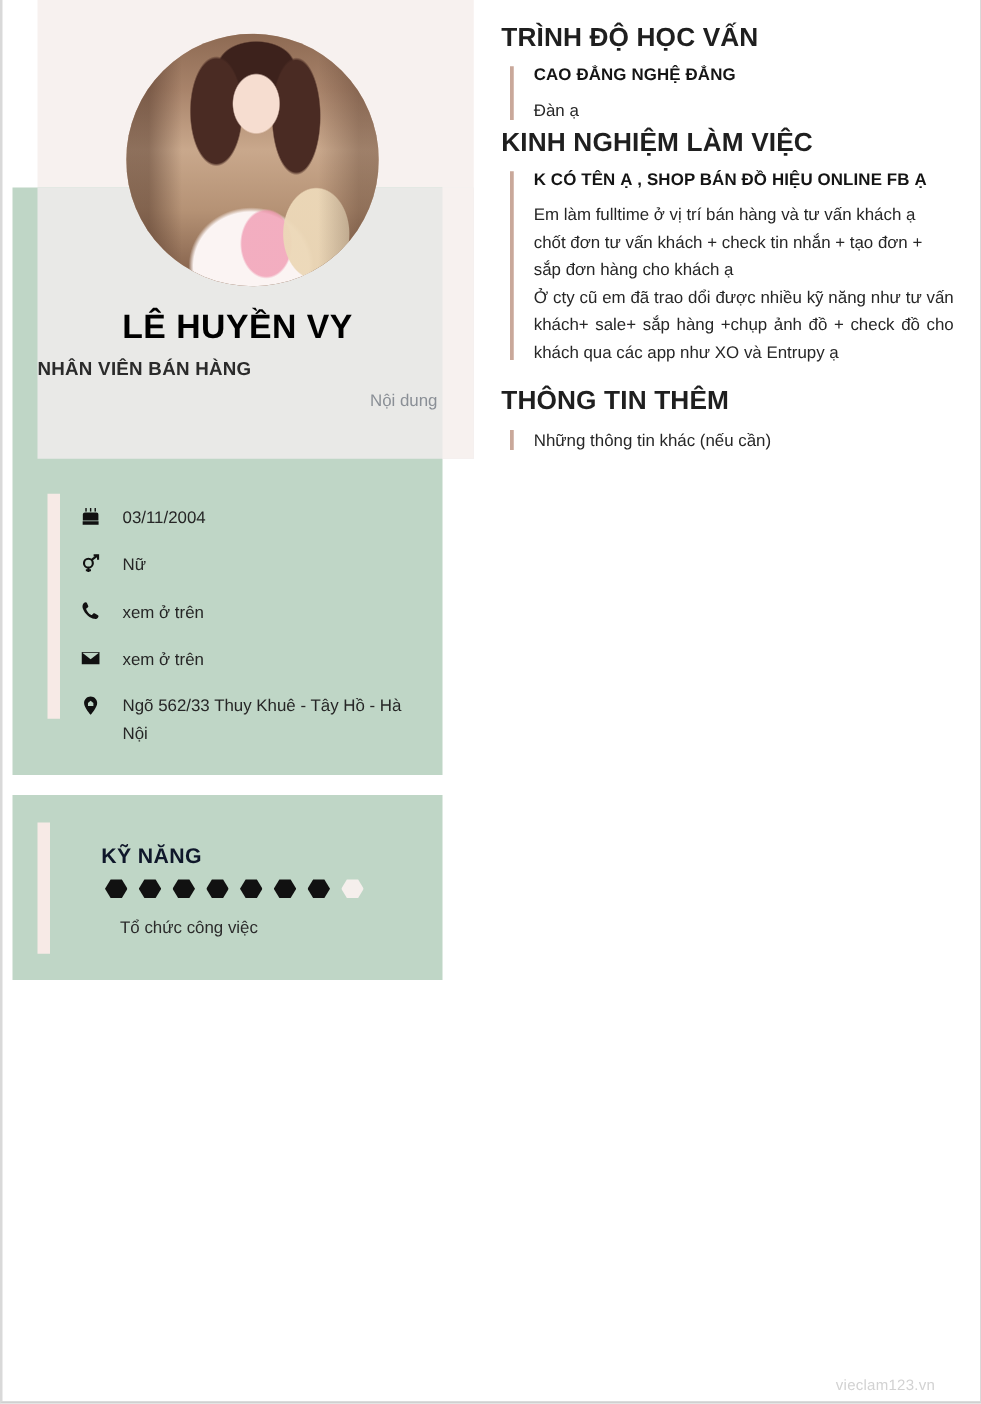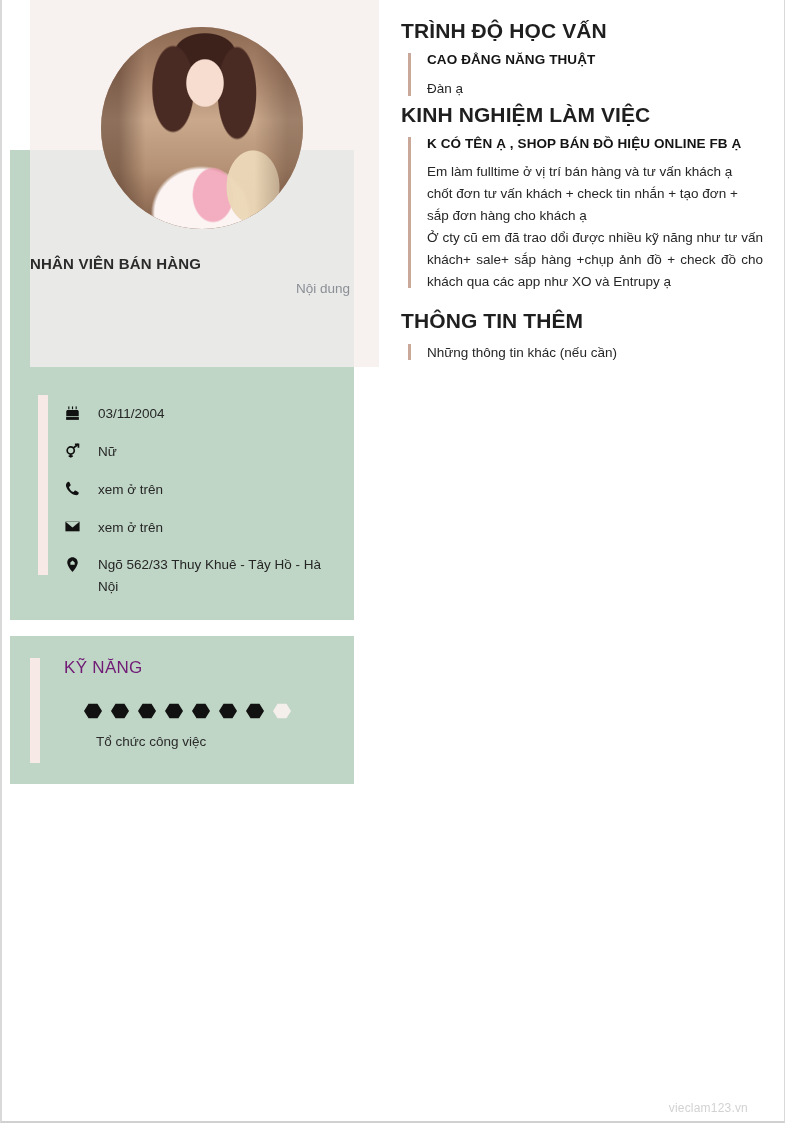--- a/index.html
+++ b/index.html
@@ -192,25 +192,25 @@
   }
   .skills-panel .pink-bar {
     left: 20px;
     top: 22px;
     height: 105px;
   }
   .skills-title {
     position: absolute;
     left: 54px;
     top: 22px;
-    margin: 0;
+    margin: 17px;
     font-size: 17px;
-    font-weight: normal;
+    font-weight: bold;
     letter-spacing: .3px;
-    color: #701a75;
+    color: #0f172a;
   }
   .hex-row {
     position: absolute;
     left: 74px;
     top: 67px;
     display: flex;
     gap: 9px;
   }
   .hex {
     width: 18px;
@@ -297,20 +297,21 @@
   <div class="photo-band"></div>
   <div class="green-band-top"></div>
   <div class="name-card"></div>
   <div class="photo-band-lower"></div>
 
   <div class="avatar-wrap">
     <div class="avatar-photo"></div>
   </div>
 
   <div class="name-block">
+    <h1 class="cv-name">LÊ HUYỀN VY</h1>
     <div class="cv-role">NHÂN VIÊN BÁN HÀNG</div>
     <div class="cv-tagline">Nội dung</div>
   </div>
 
   <div class="contact-panel">
     <div class="pink-bar"></div>
     <div class="contact-list">
 
       <div class="contact-row">
         <span class="contact-icon">
@@ -385,21 +386,21 @@
     </div>
     <div class="skill-label">Tổ chức công việc</div>
   </div>
 
   <div class="right-col">
 
     <div class="section">
       <h2 class="section-title">TRÌNH ĐỘ HỌC VẤN</h2>
       <div class="section-body">
         <div class="rose-bar"></div>
-        <div class="entry-title">CAO ĐẲNG NĂNG THUẬT</div>
+        <div class="entry-title">CAO ĐẲNG NGHỆ ĐẲNG</div>
         <p class="entry-line">Đàn ạ</p>
       </div>
     </div>
 
     <div class="section sec-gap-1">
       <h2 class="section-title">KINH NGHIỆM LÀM VIỆC</h2>
       <div class="section-body">
         <div class="rose-bar"></div>
         <div class="entry-title">K CÓ TÊN Ạ , SHOP BÁN ĐỒ HIỆU ONLINE FB Ạ</div>
         <p class="entry-para">Em làm fulltime ở vị trí bán hàng và tư vấn khách ạ</p>

